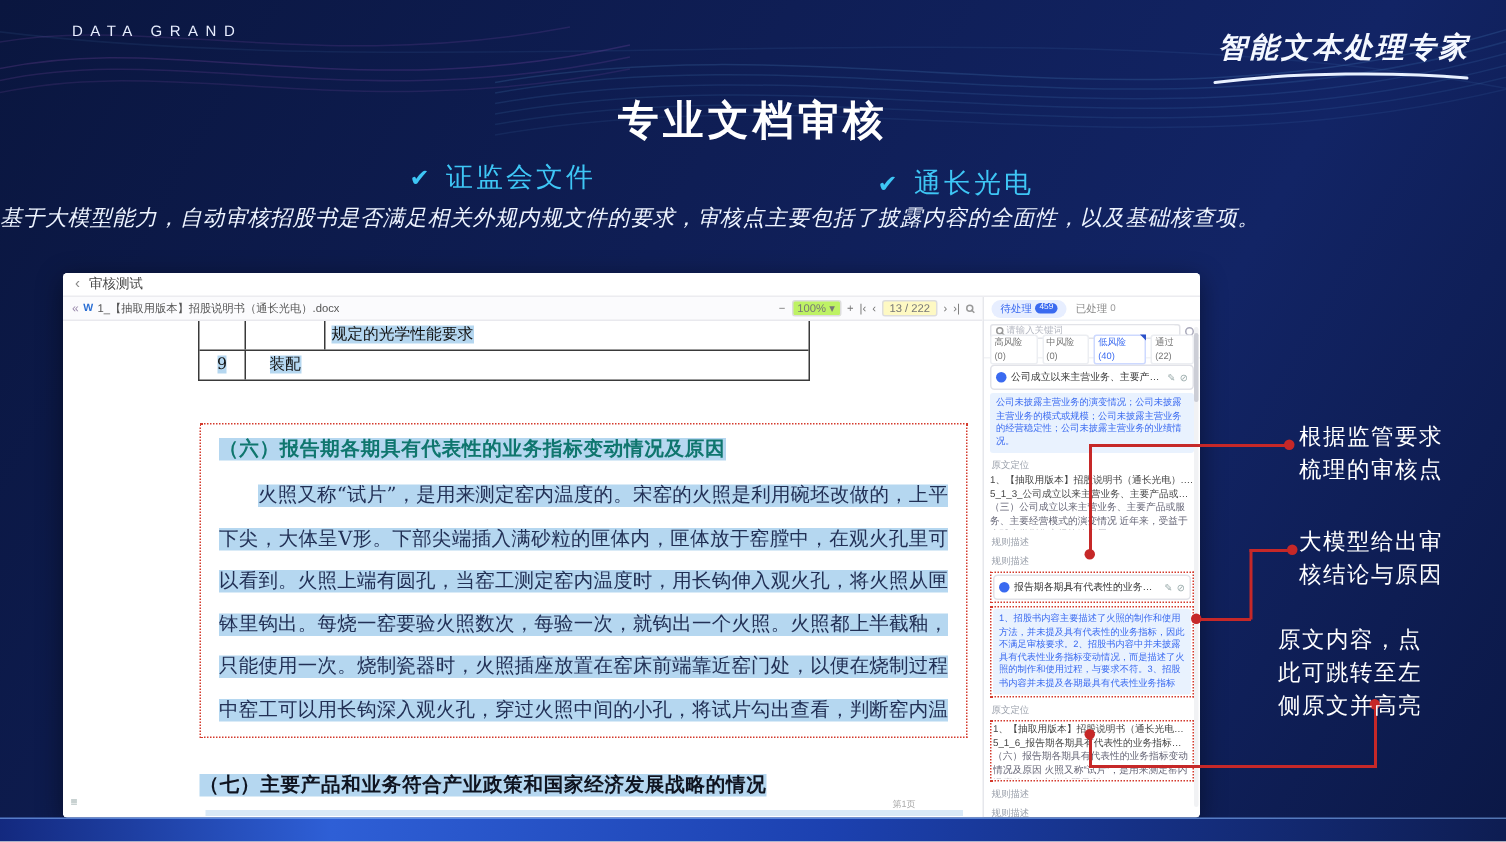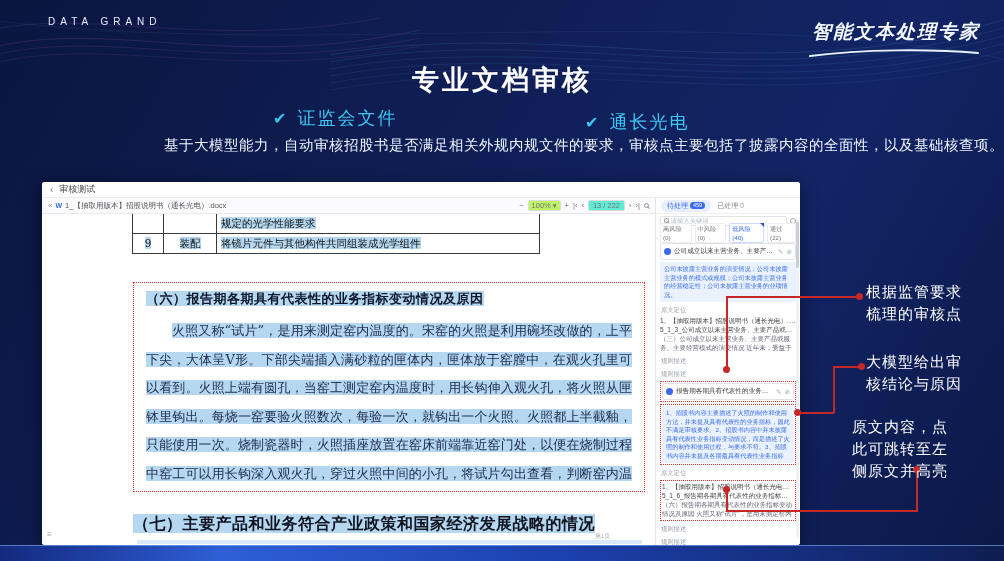--- a/index.html
+++ b/index.html
@@ -14,62 +14,62 @@
   .logo-en { font-size:10px; letter-spacing:5px; color:#e8eeff; margin-top:3px; }
   .tagline { position:absolute; right:24px; top:19px; text-align:right;font-style:italic; }
   .tagline-text { font-size:19px; font-weight:bold; letter-spacing:2px; color:#f4f8ff; }
 
   .page-title { position:absolute; top:62px; left:0; width:100%; text-align:center;
                 font-size:27px; font-weight:bold; letter-spacing:3px; color:#fff; }
   .bullet { position:absolute; font-size:18px; color:#3ec6f5; letter-spacing:2px; }
   .bullet .chk { margin-right:9px; font-size:16px; }
   .bullet1 { left:273px; top:106px; }
   .bullet2 { left:585px; top:110px; }
-  .desc { position:absolute; top:136px; left:0; width:100%; text-align:right;
-          font-size:14.5px; color:#eef4ff; letter-spacing:.5px; }
+  .desc { position:absolute; top:136px; left:0; width:100%; text-align:left;
+          font-size:14.5px; color:#eef4ff; letter-spacing:.5px;font-style:italic; }
 
   
   .shot { position:absolute; left:42px; top:182px; width:758px; height:363px;
           background:#fff; border-radius:3px; overflow:hidden; box-shadow:0 4px 18px rgba(0,0,0,.45);
           color:#333; }
   .titlebar { position:absolute; left:0; top:0; width:758px; height:16px; background:#fff;
               border-bottom:1px solid #ececf0; display:flex; align-items:center; padding-left:8px;
               font-size:9px; color:#444; }
   .titlebar .back { color:#888; margin-right:6px; font-size:10px; }
 
   .doccol { position:absolute; left:0; top:16px; width:613px; height:347px; background:#fff; }
   .toolbar { position:absolute; left:0; top:0; width:613px; height:16px; background:#fbfbfd;
              border-bottom:1px solid #e9e9ee; display:flex; align-items:center; padding:0 6px;
              font-size:7.5px; color:#666; white-space:nowrap; }
   .toolbar .tico { color:#98a; margin-right:3px; font-size:8px; }
   .toolbar .wico { color:#2b6fd4; font-weight:bold; margin-right:3px; font-size:7px; }
   .toolbar .fname { color:#555; overflow:hidden; text-overflow:ellipsis; max-width:300px; }
   .toolbar .right { margin-left:auto; display:flex; align-items:center; gap:4px; color:#777; }
   .zoombox { border:1px solid #ddd; border-radius:2px; padding:0 3px; background:#bef264;text-align:center; }
-  .pagebox { border:1px solid #ddd; border-radius:2px; padding:0 4px; background:#5eead4; }
+  .pagebox { border:1px solid #ddd; border-radius:2px; padding:0 4px; background:#fef9c3; }
   .mag { display:inline-block; width:5px; height:5px; border:1px solid #999; border-radius:50%; position:relative; }
   .mag::after { content:""; position:absolute; width:3px; height:1px; background:#999; transform:rotate(45deg); right:-2px; bottom:-1px; }
 
   .doccontent { position:absolute; left:0; top:16px; width:613px; height:331px; overflow:hidden;
                 background:#fff; font-family:"DejaVu Serif","Liberation Serif",serif; color:#111; }
   .hl { background:#b5d7f0; }
   .doctable { position:absolute; left:90px; top:-15px; width:408px;
               border-left:1.5px solid #3a3a3a; border-right:1.5px solid #3a3a3a; border-bottom:1.5px solid #3a3a3a; }
   .trow { display:grid; grid-template-columns:30px 53px 1fr; border-top:1.5px solid #3a3a3a; }
   .trow:first-child { border-top:none; }
   .tcell { border-left:1px solid #3a3a3a; padding:2px 4px; font-size:10.5px; line-height:15px; }
   .tcell:first-child { border-left:none; text-align:center; }
   .tcell.cname { text-align:center; }
 
   .sec6 { position:absolute; left:91px; top:68px; width:512px; height:210px;
           border:1px dotted #d43a2c; overflow:hidden; }
-  .sec6 h3 { font-size:13px; font-weight:bold; margin:7px 0 0 12px; color:#0f172a; letter-spacing:.5px; }
+  .sec6 h3 { font-size:13px; font-weight:bold; margin:7px 0 0 12px; color:#0f766e; letter-spacing:.5px;font-family:Liberation Mono, monospace; }
   .sec6 p { margin:9px 12px 0 12px; font-size:13px; line-height:28.5px; text-indent:2em;
             color:#223055; text-align:justify; }
-  .sec7 { position:absolute; left:91px; top:300px; font-size:16px; font-weight:bold; color:#0f1420; letter-spacing:.5px; }
+  .sec7 { position:absolute; left:91px; top:300px; font-size:13px; font-weight:bold; color:#0f1420; letter-spacing:.5px; }
   .clipline { position:absolute; left:95px; top:326px; width:505px; height:4px; background:#cfe4f5; opacity:.8; }
   .outline-ic { position:absolute; left:5px; top:316px; color:#9aa; font-size:8px; font-family:"Liberation Sans",sans-serif; }
   .pageno { position:absolute; left:553px; top:318px; color:#aaa; font-size:6px; font-family:"Liberation Sans",sans-serif; }
 
   
   .panel { position:absolute; left:613px; top:16px; width:145px; height:347px; background:#fff;
            border-left:1px solid #e6e7ec; font-size:6.5px; color:#444; }
   .ptabs { height:16px; display:flex; align-items:center; gap:6px; padding:0 5px; border-bottom:1px solid #eef0f4; }
   .ptab { display:flex; align-items:center; gap:2px; color:#888; font-size:7px; }
   .ptab.active { background:#e7eeff; border-radius:8px; padding:1px 6px; color:#3a6af0; }
@@ -186,21 +186,20 @@
       <div class="doccontent">
         <div class="doctable">
           <div class="trow">
             <div class="tcell"></div>
             <div class="tcell cname"></div>
             <div class="tcell"><span class="hl">在镜片元件表面通过物理或化学的方法沉积若干光学物质层，达到规定的光学性能要求</span></div>
           </div>
           <div class="trow">
             <div class="tcell"><span class="hl">9</span></div>
             <div class="tcell cname"><span class="hl">装配</span></div>
-            <div class="tcell"><span class="hl">将镜片元件与其他构件共同组装成光学组件</span></div>
           </div>
         </div>
 
         <div class="sec6">
           <h3><span class="hl">（六）报告期各期具有代表性的业务指标变动情况及原因</span></h3>
           <p><span class="hl">火照又称“试片”，是用来测定窑内温度的。宋窑的火照是利用碗坯改做的，上平下尖，大体呈V形。下部尖端插入满砂粒的匣体内，匣体放于窑膛中，在观火孔里可以看到。火照上端有圆孔，当窑工测定窑内温度时，用长钩伸入观火孔，将火照从匣钵里钩出。每烧一窑要验火照数次，每验一次，就钩出一个火照。火照都上半截釉，只能使用一次。烧制瓷器时，火照插座放置在窑床前端靠近窑门处，以便在烧制过程中窑工可以用长钩深入观火孔，穿过火照中间的小孔，将试片勾出查看，判断窑内温度和釉的成色。</span></p>
         </div>
 
         <div class="sec7"><span class="hl">（七）主要产品和业务符合产业政策和国家经济发展战略的情况</span></div>
         <div class="clipline"></div>

